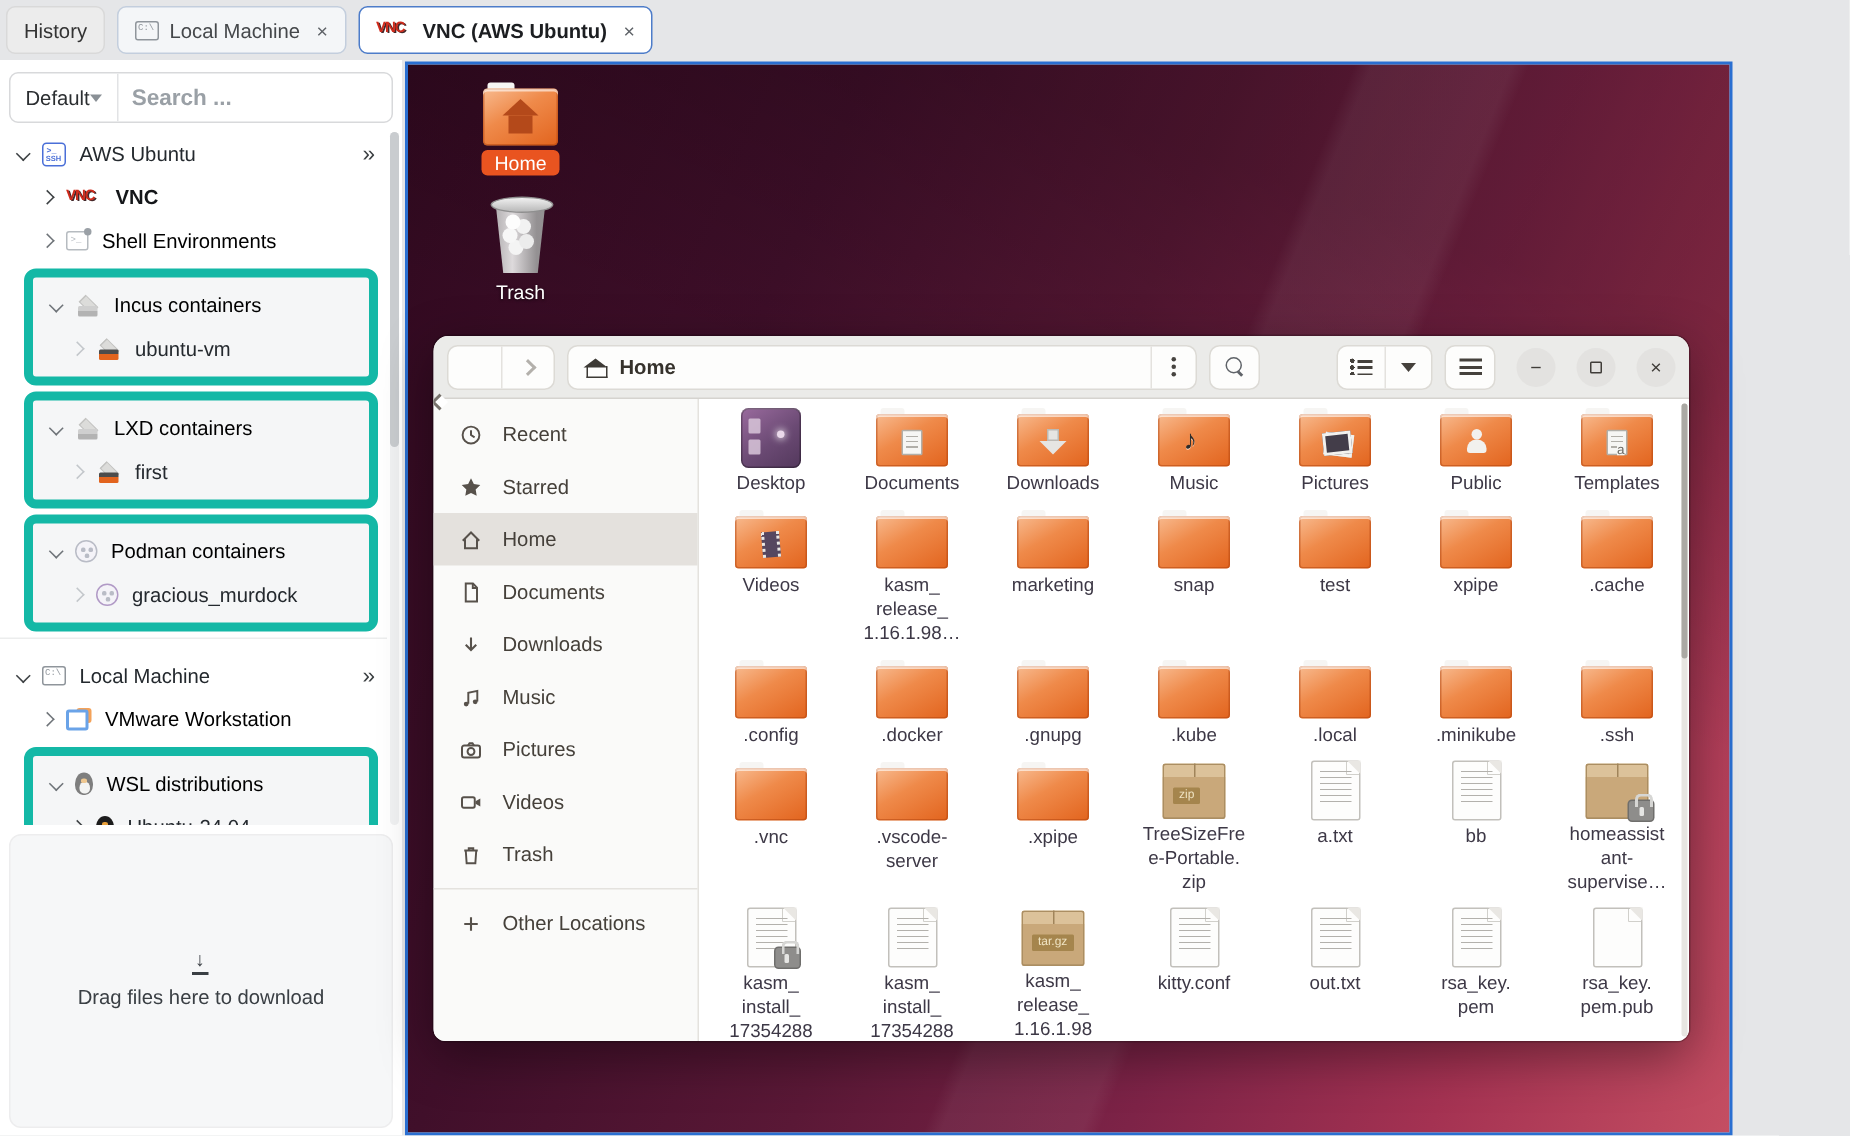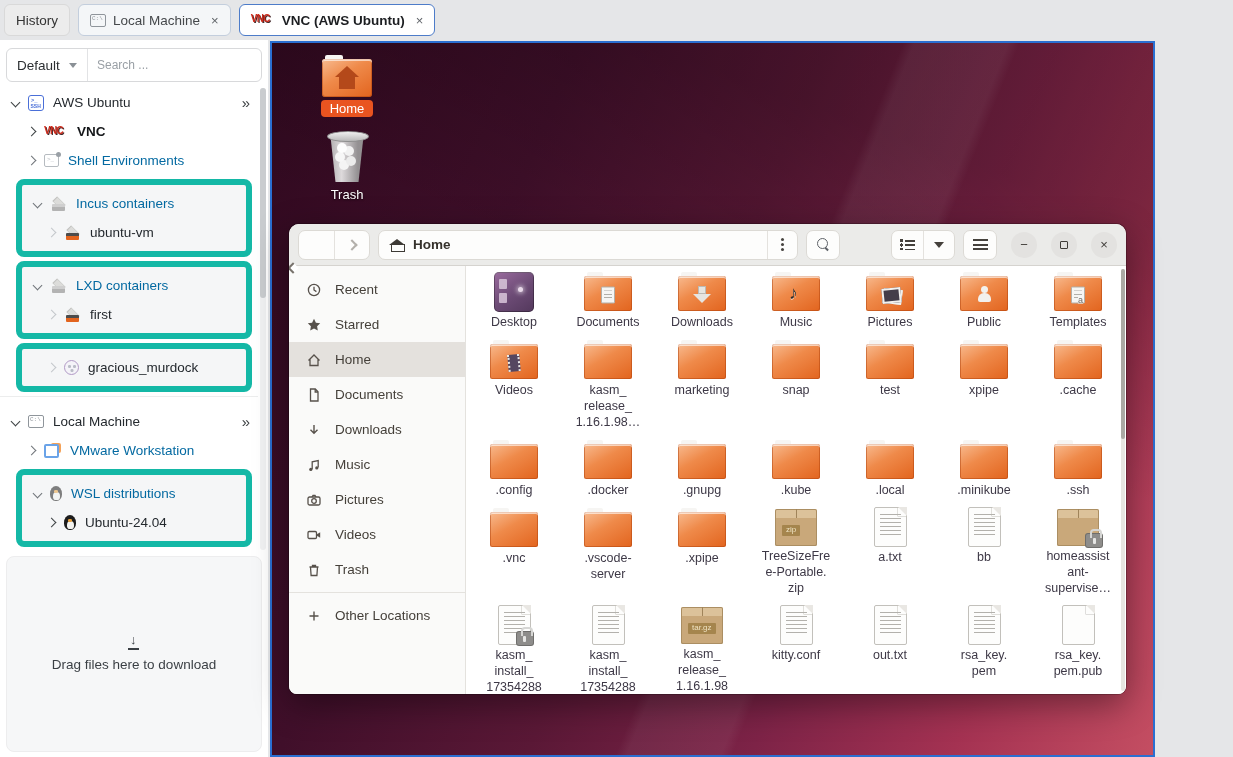--- a/index.html
+++ b/index.html
@@ -39,21 +39,21 @@
   .tux-icon::before { content:""; position:absolute; left:2.5px; top:6px; width:7px; height:8px; background:#f3f3f0; border-radius:50% 50% 42% 42%; }
   .tux-icon::after { content:""; position:absolute; left:4px; top:4.2px; width:4px; height:2.6px; background:#e9a13c; border-radius:40%; }
   .tux-icon.dim { opacity:.55; }
 
   
   .left { position:absolute; top:40px; left:0; width:268px; bottom:0; background:#fff; }
   .filter { position:absolute; top:8px; left:6px; right:6px; height:34px; background:#fff; border:1px solid #d8d9db; border-radius:6px; display:flex; align-items:stretch; overflow:hidden; }
   .dropdown { width:118px; display:flex; align-items:center; justify-content:space-between; padding:0 10px; border-right:1px solid #e2e3e5; font-size:13.5px; color:#2b2e31; cursor:pointer; }
   .caret { width:0; height:0; border-left:4.5px solid transparent; border-right:4.5px solid transparent; border-top:5px solid #8a9096; }
   .searchbox { flex:1; display:flex; align-items:center; padding:0 9px; gap:6px; }
-  .searchbox input { flex:1; border:none; outline:none; font-size:12px; color:#3b82f6; background:transparent; min-width:0; }
+  .searchbox input { flex:1; border:none; outline:none; font-size:15px; color:#3b82f6; background:transparent; min-width:0;font-weight:bold; }
   .searchbox input::placeholder { color:#9aa0a6; }
   .mag { position:relative; width:13px; height:13px; flex:none; }
   .mag::before { content:""; position:absolute; left:0; top:0; width:9px; height:9px; border:1.6px solid #5f6368; border-radius:50%; }
   .mag::after { content:""; position:absolute; left:9px; top:9px; width:4px; height:1.6px; background:#5f6368; transform:rotate(45deg); transform-origin:0 0; }
 
   .tree { position:absolute; top:48px; left:0; right:10px; height:462px; overflow:hidden; }
   .trow { height:29px; display:flex; align-items:center; gap:9px; font-size:13.5px; cursor:pointer; }
   .trow.lvl0 { padding-left:12px; }
   .trow.lvl1 { padding-left:28px; }
   .trow.lvl2 { padding-left:42px; }
@@ -61,21 +61,21 @@
   .tgroup .trow.lvl1 { padding-left:12px; }
   .tgroup .trow.lvl2 { padding-left:26px; }
   .chev { width:7px; height:7px; border-right:1.7px solid #3c4043; border-bottom:1.7px solid #3c4043; flex:none; }
   .chev.right { transform:rotate(-45deg); }
   .chev.down { transform:rotate(45deg); }
   .chev.mid { border-color:#6f7479; }
   .chev.lite { border-color:#c3c7cb; }
   .tlabel { white-space:nowrap; }
   .tlabel.dark { color:#24292e; }
   .tlabel.bold { font-weight:700; color:#141619; }
-  .tlabel.gray { color:#0369a1; }
+  .tlabel.gray { color:#000000; }
   .more { margin-left:auto; padding-right:10px; color:#3c4043; font-size:15px; letter-spacing:-2px; }
   .tree-sep { height:8px; border-top:1px solid #eceded; margin:3px 0 3px 0; }
   .tree-scroll { position:absolute; top:48px; right:2px; width:6px; height:462px; background:#f1f2f3; border-radius:3px; }
   .tree-scroll::before { content:""; position:absolute; left:0; top:0; width:6px; height:210px; background:#c9cccf; border-radius:3px; }
 
   .dropzone { position:absolute; left:6px; right:6px; top:516px; height:196px; background:#f6f7f8; border:1px solid #ededee; border-radius:8px; display:flex; flex-direction:column; align-items:center; justify-content:center; gap:7px; color:#3a3f44; font-size:13.5px; }
   .dl-icon { position:relative; width:14px; height:14px; }
   .dl-icon::before { content:"↓"; position:absolute; left:3px; top:-4px; font-size:13px; font-weight:700; color:#3a3f44; }
   .dl-icon::after { content:""; position:absolute; left:1px; bottom:0; width:11px; height:2px; background:#3a3f44; }
 
@@ -256,20 +256,25 @@
           <span class="tlabel gray">LXD containers</span>
         </div>
         <div class="trow lvl2">
           <span class="chev right lite"></span>
           <span class="box-icon"></span>
           <span class="tlabel dark">first</span>
         </div>
       </div>
 
       <div class="tgroup">
+        <div class="trow lvl1">
+          <span class="chev down mid"></span>
+          <span class="podman-icon"></span>
+          <span class="tlabel gray">Podman containers</span>
+        </div>
         <div class="trow lvl2">
           <span class="chev right lite"></span>
           <span class="podman-icon colored"></span>
           <span class="tlabel dark">gracious_murdock</span>
         </div>
       </div>
 
       <div class="tree-sep"></div>
 
       <div class="trow lvl0">

